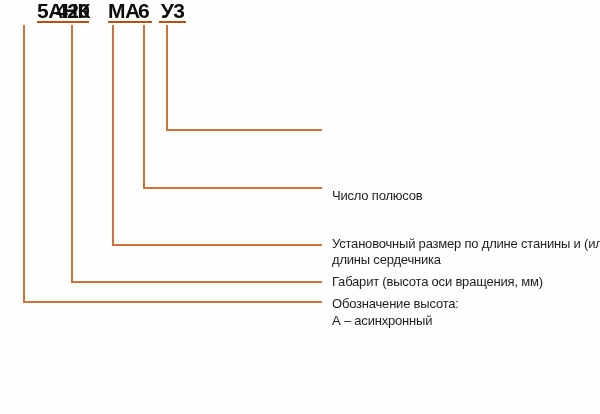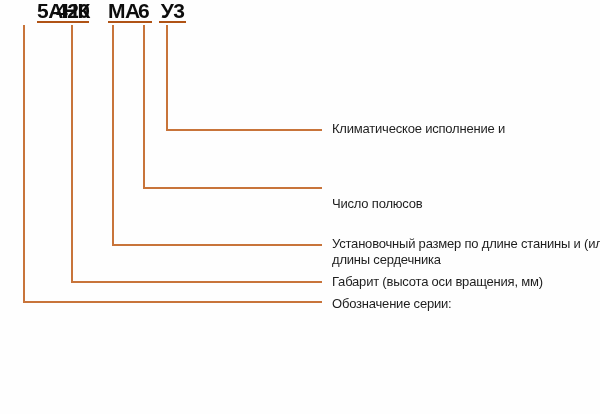--- a/index.html
+++ b/index.html
@@ -59,33 +59,33 @@
   <div class="seg" style="left:135px; width:17px;">6</div>
   <div class="seg" style="left:159px; width:27px;">У3</div>
 
   <div class="connector" style="left:166px; top:25px; width:156px; height:106px;"></div>
   <div class="connector" style="left:143px; top:25px; width:179px; height:164px;"></div>
   <div class="connector" style="left:112px; top:25px; width:210px; height:221px;"></div>
   <div class="connector" style="left:71px;  top:25px; width:251px; height:258px;"></div>
   <div class="connector" style="left:23px;  top:25px; width:299px; height:278px;"></div>
 
   <div class="label" style="top:121px;">
-    <div>Климатическое исполнение и</div>
   </div>
 
-  <div class="label" style="top:196px;">
+  <div class="label" style="top:188px;">
     <div>Число полюсов</div>
   </div>
 
   <div class="label" style="top:236px;">
     <div>Установочный размер по длине станины и (или)</div>
     <div>длины сердечника</div>
   </div>
 
   <div class="label" style="top:274px;text-align:right;">
     <div>Габарит (высота оси вращения, мм)</div>
   </div>
 
   <div class="label series" style="top:295px;">
-    <div>Обозначение серии:</div>
+    <div>Обозначение высота:</div>
+    <div>А – асинхронный</div>
   </div>
 
 </div>
 
 </body></html>

